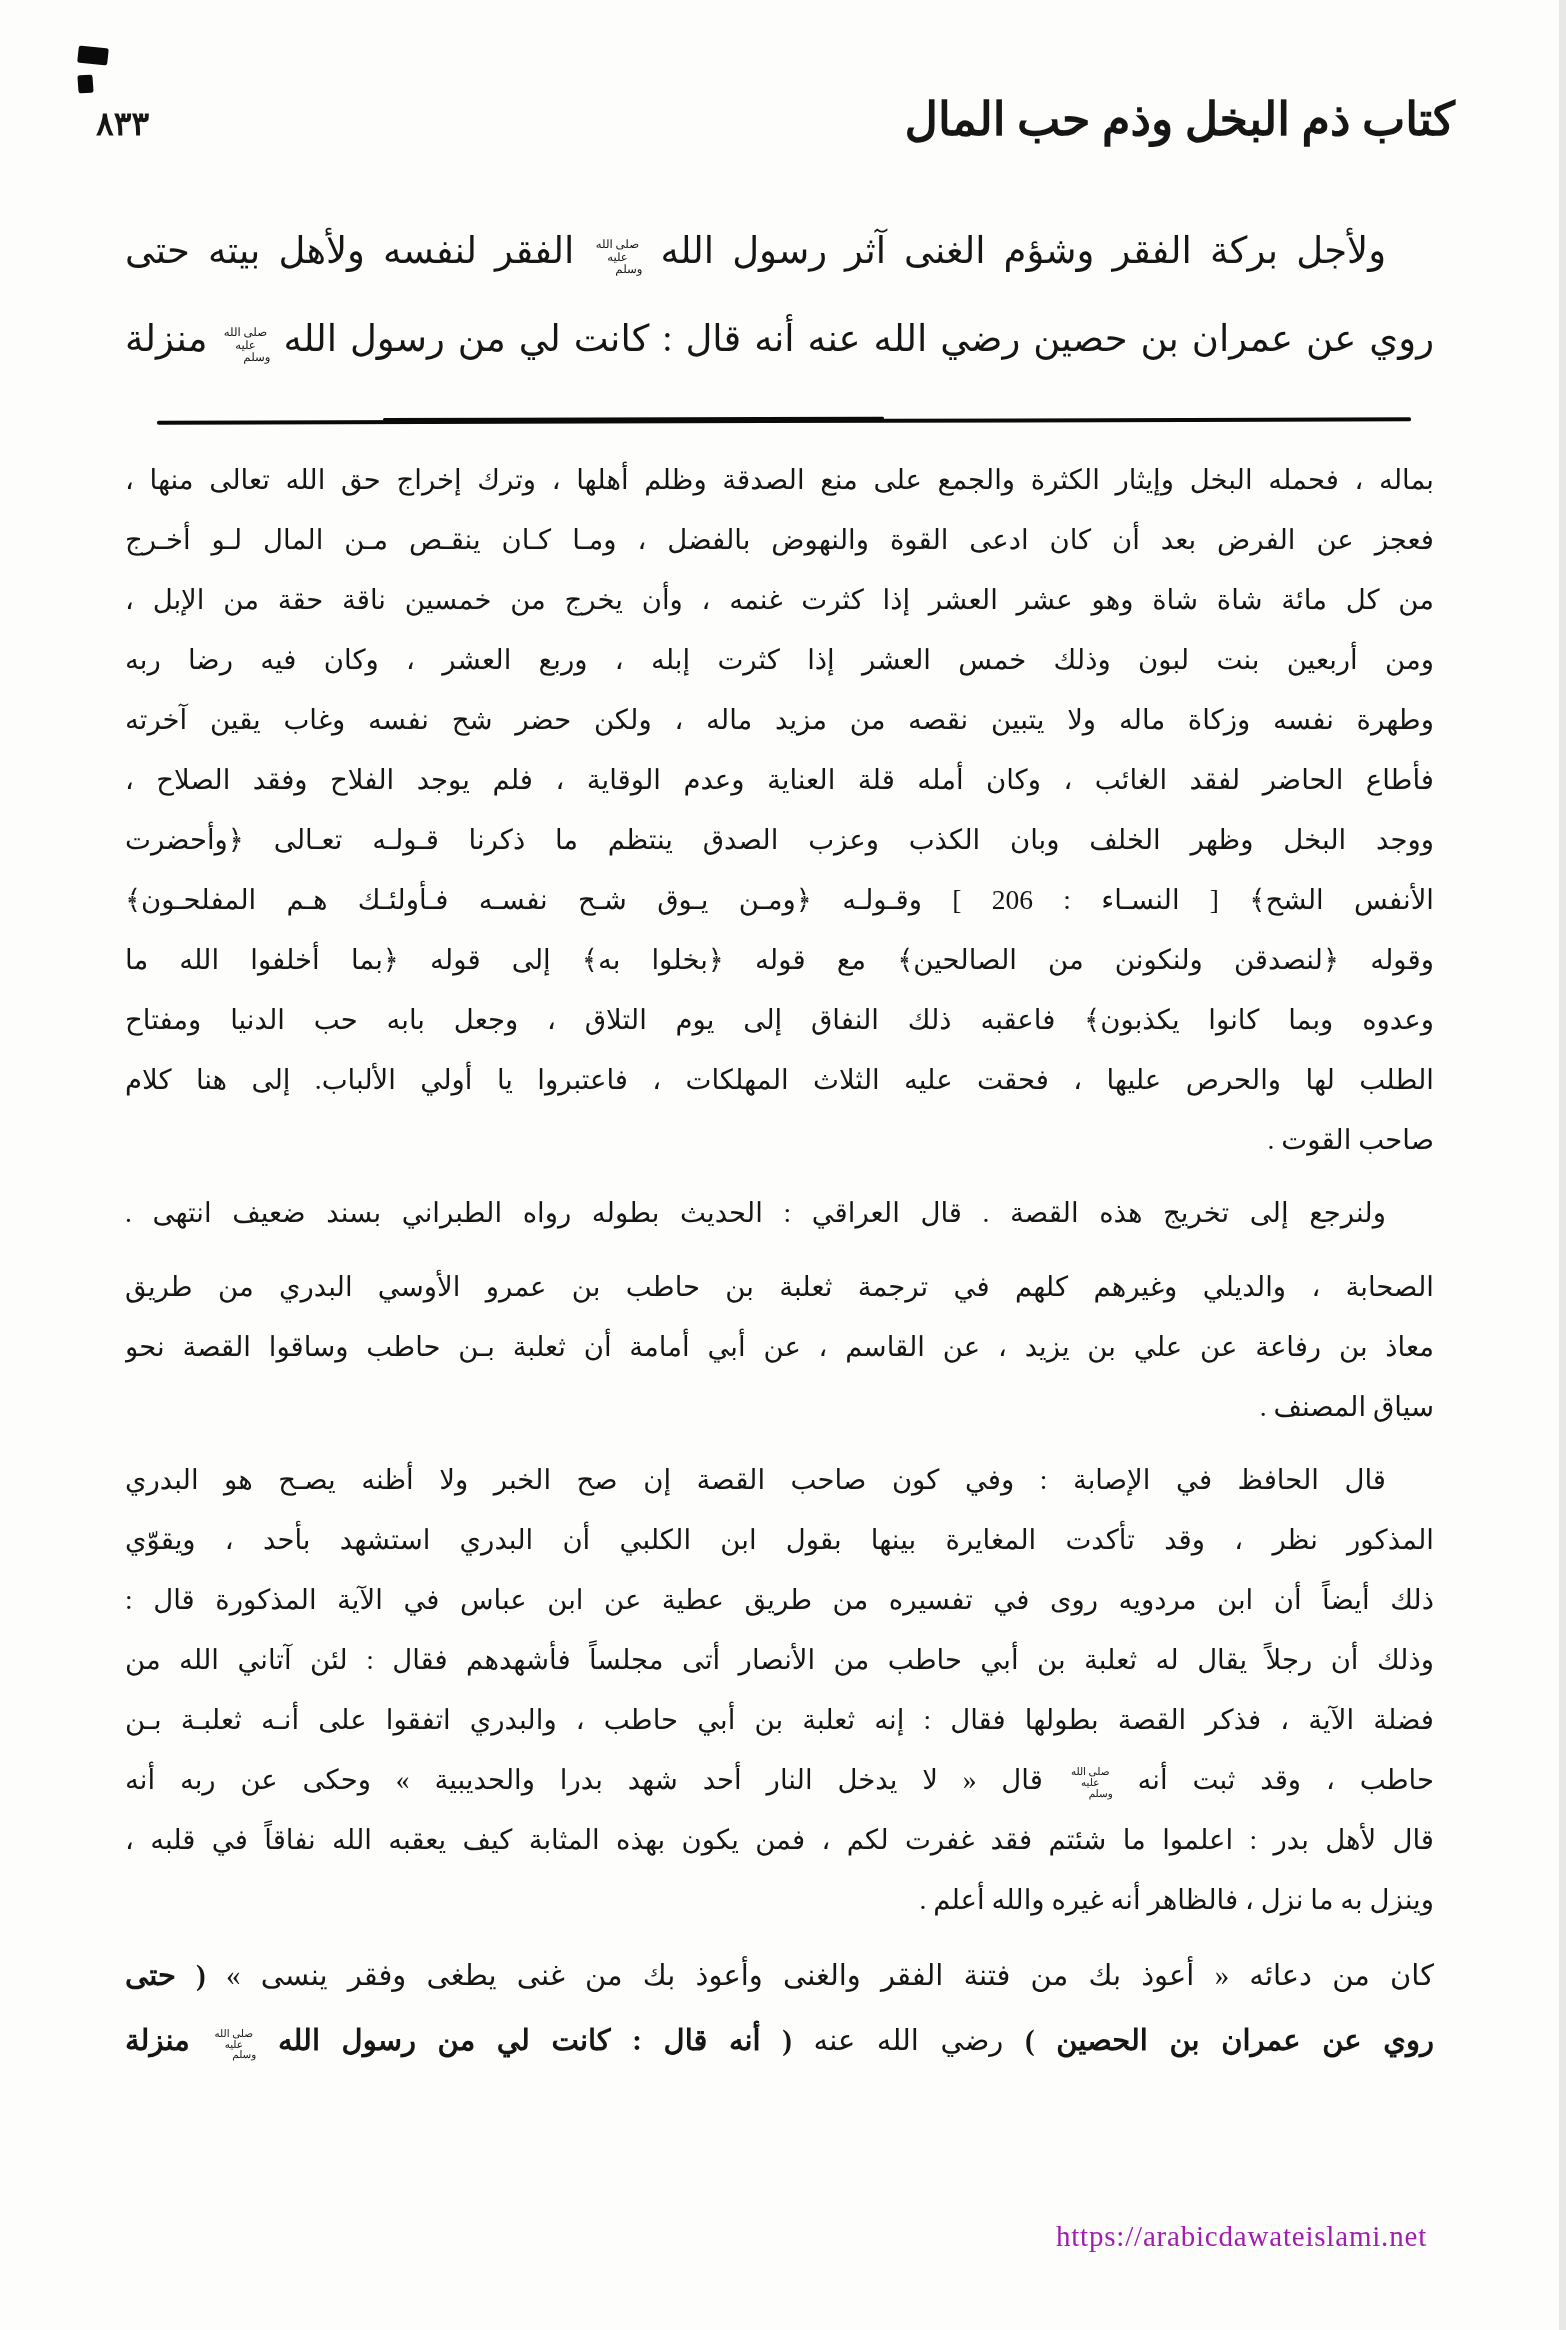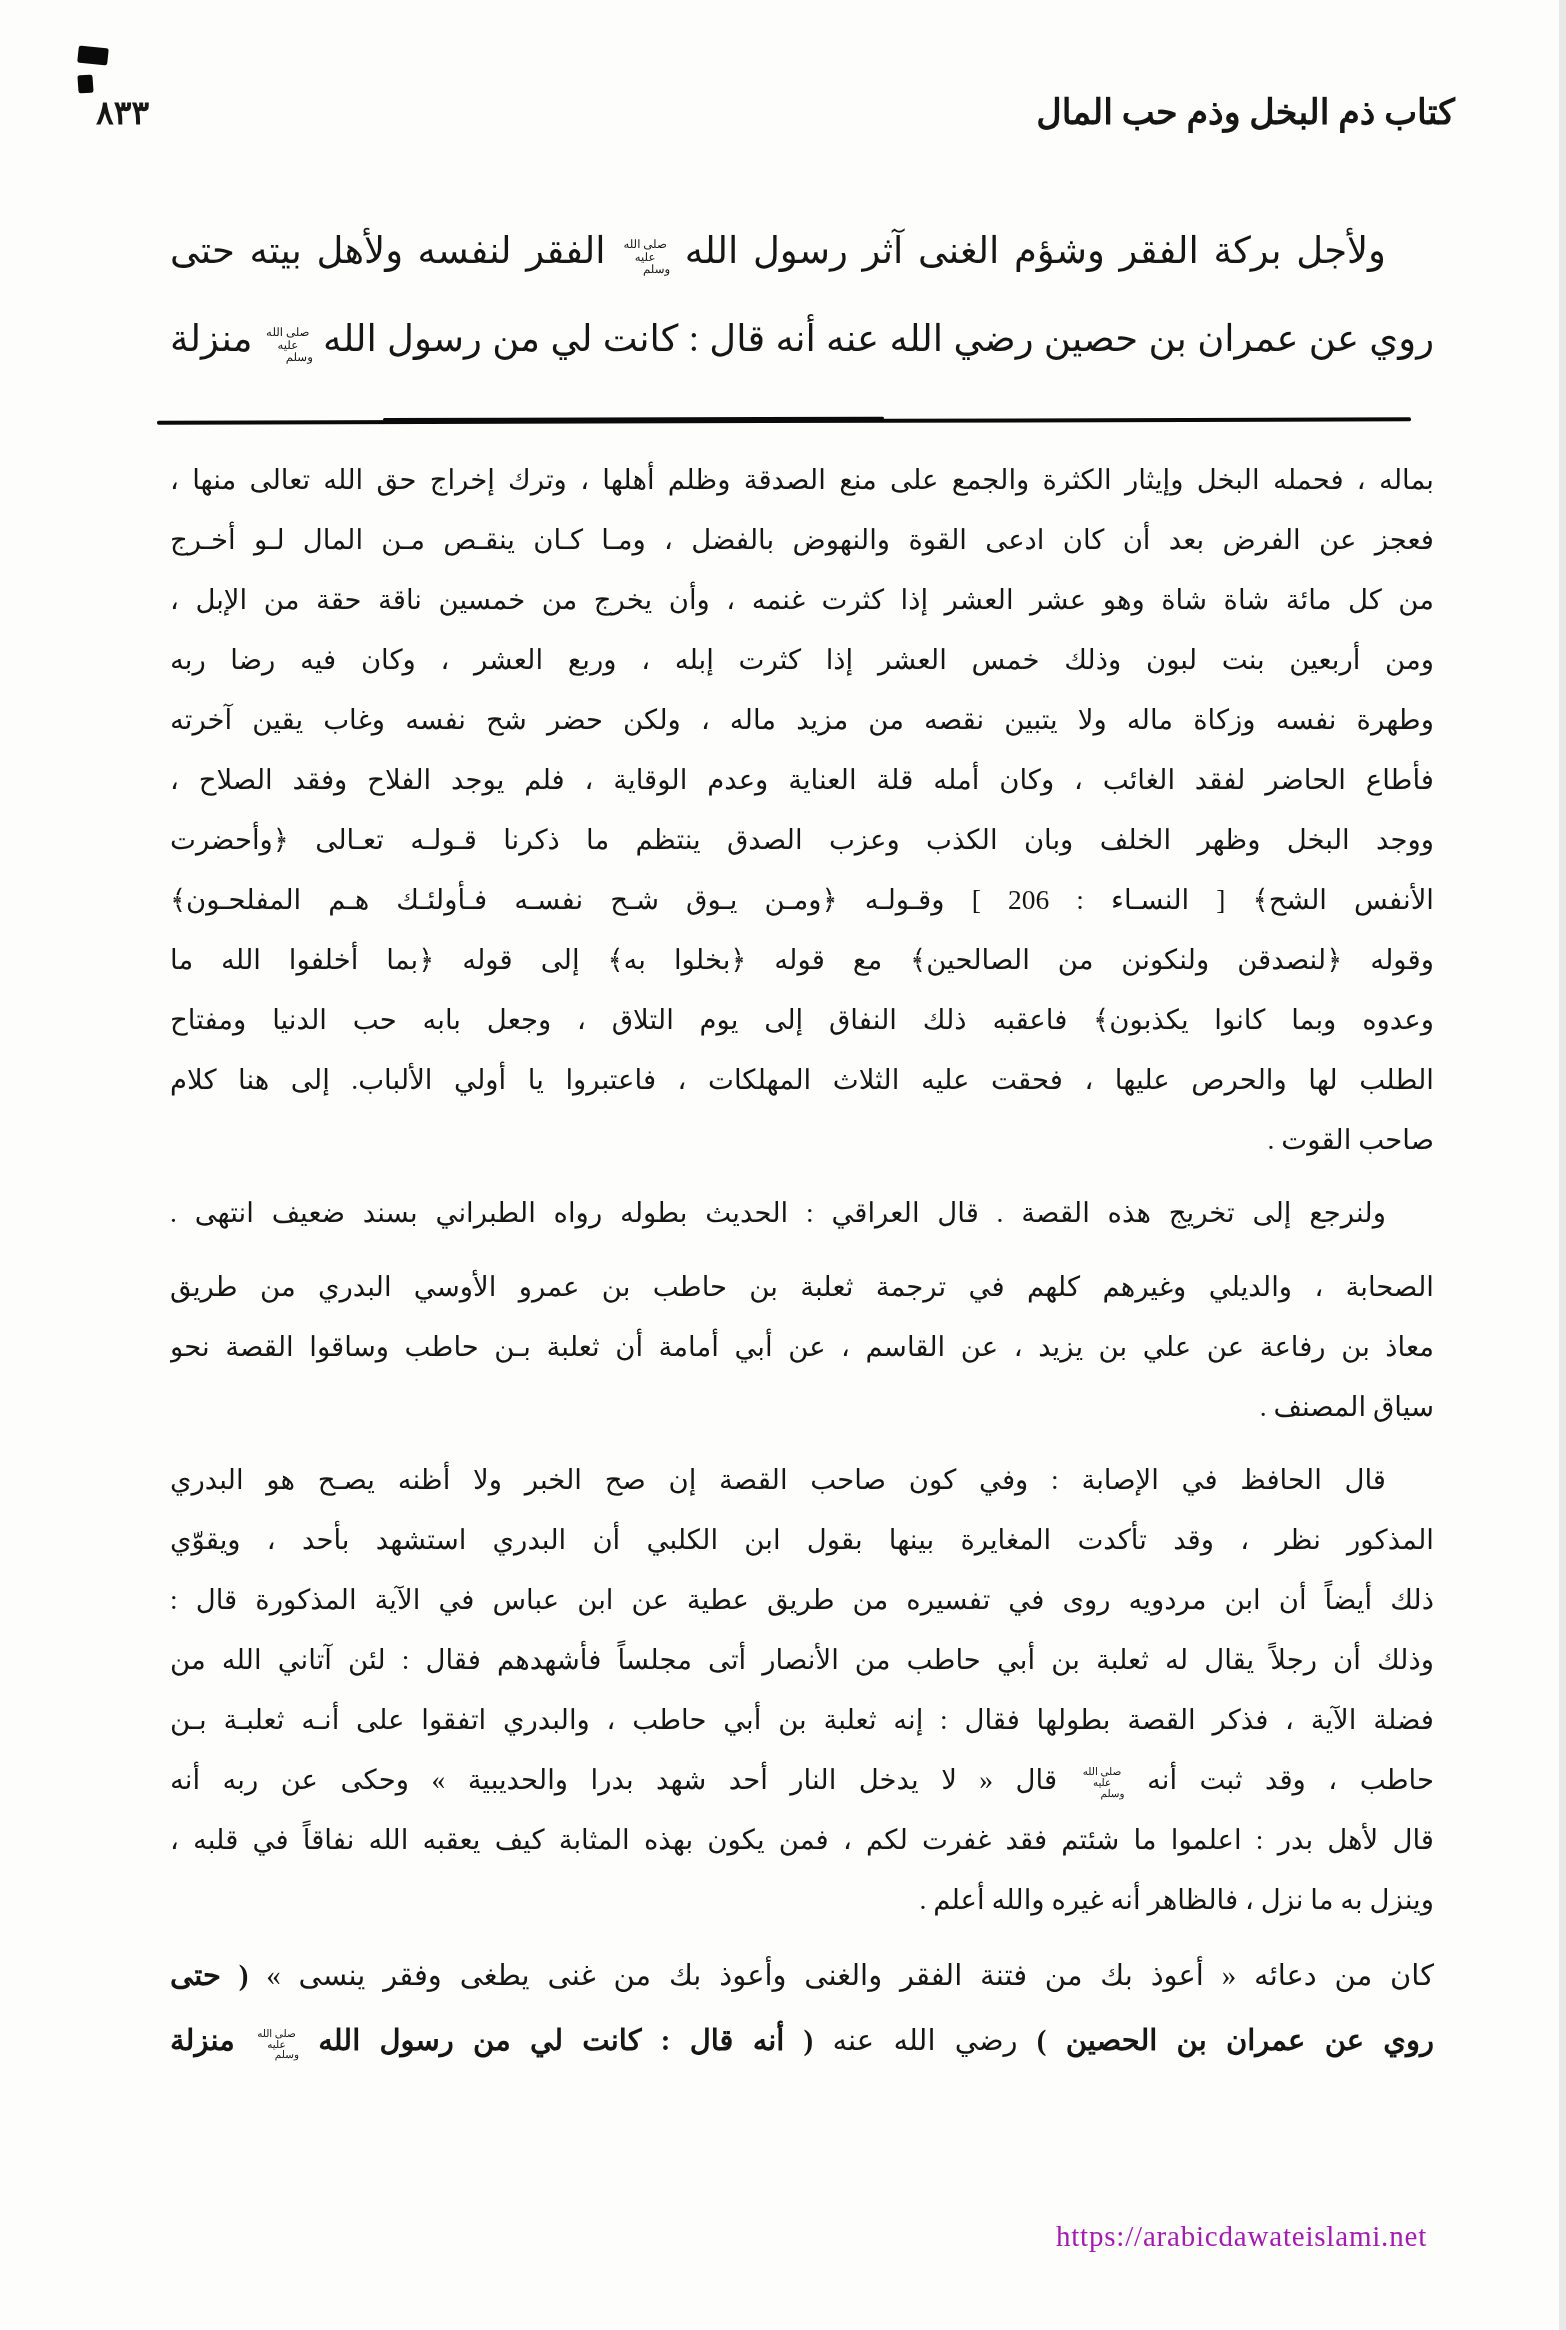--- a/index.html
+++ b/index.html
@@ -14,21 +14,21 @@
   .corner-artifact{position:absolute;background:#0a0a0a;}
   .corner-artifact.a1{left:78px;top:47px;width:30px;height:16.7px;transform:rotate(6deg);border-radius:2.5px;}
   .corner-artifact.a2{left:78px;top:75px;width:15px;height:18.3px;transform:rotate(-4deg);border-radius:2.5px;}
 
   .page-header{
     position:absolute;top:92px;left:96px;right:104px;
     display:flex;justify-content:space-between;align-items:baseline;
     direction:ltr;
   }
   .page-number{font-size:33px;font-weight:bold;letter-spacing:1.7px;}
-  .chapter-title{font-size:35px;font-weight:bold;direction:rtl;}
+  .chapter-title{font-size:46px;font-weight:bold;direction:rtl;}
 
   .matn{
     position:absolute;top:207px;right:125px;left:125px;
     direction:rtl;
   }
   .matn .line{
     font-size:37px;font-weight:bold;line-height:88px;
   }
 
   .footnote-separator{
@@ -40,21 +40,20 @@
   }
 
   .footnote{
     position:absolute;top:450px;right:125px;left:125px;
     direction:rtl;
   }
   .line{
     text-align:justify;
     text-align-last:justify;
     overflow:hidden;
-    margin-left:45px;
   }
   .line.short{text-align-last:right;}
   .line.first-indent{padding-right:48px;}
   .footnote .line{font-size:27.5px;line-height:60px;}
   .paragraph:not(:first-child){margin-top:13.3px;}
   .paragraph.matn-cont .line{font-size:29px;line-height:65px;}
   span.n{font-weight:normal;}
   span.b{font-weight:bold;}
   .saw{
     display:inline-block;width:45px;

